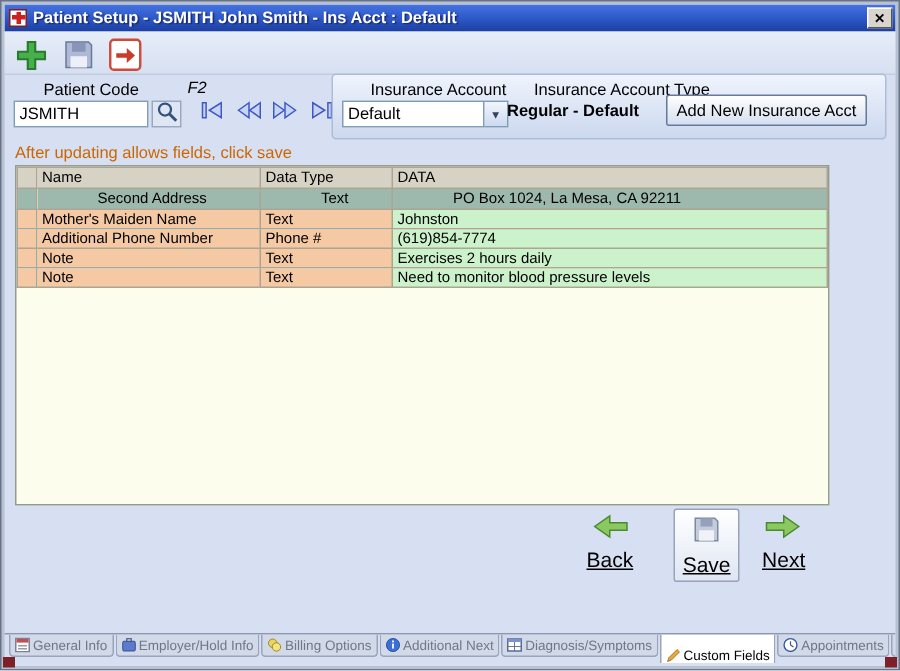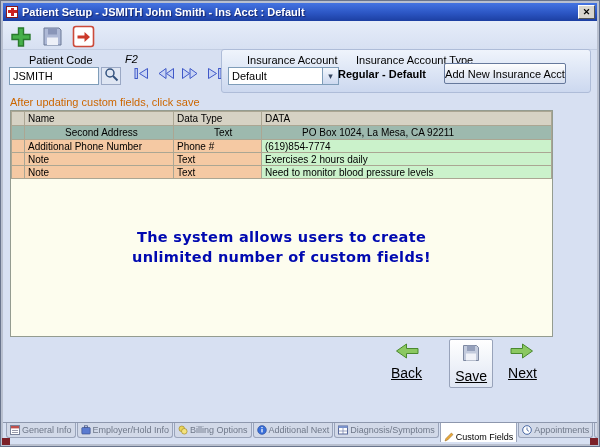--- a/index.html
+++ b/index.html
@@ -54,21 +54,21 @@
   #lbl-ins-acct { left:226px; top:51px; }
   .dropdown { position:absolute; left:225px; top:64px; width:111px; height:18px;
               background:#fff; border:1px solid #7f9db9; font-size:11px;
               display:flex; align-items:stretch; cursor:default; }
   .dropdown .val { flex:1; padding:2px 0 0 3px; overflow:hidden; white-space:nowrap; }
   .dropdown .dd-arrow { width:16px; background:linear-gradient(#f2f6fc,#cdd9f0);
               border-left:1px solid #7f9db9; display:flex; align-items:center; justify-content:center; }
   .dropdown .dd-arrow::after { content:"▾"; font-size:9px; color:#33445f; }
   #lbl-ins-type { left:335px; top:51px; }
   #ins-type-value { position:absolute; left:335px; top:65px; font-size:11px; font-weight:bold; }
-  #add-ins-btn { position:absolute; left:441px; top:60px; width:122px; height:21px;
+  #add-ins-btn { position:absolute; left:441px; top:60px; width:134px; height:21px;
                  font-size:11px; font-family:"Liberation Sans", sans-serif;
                  background:linear-gradient(180deg,#fefefe,#d6dff0);
                  border:1px solid #66799c; border-radius:2px; cursor:default; }
 
   
   #notice { position:absolute; left:7px; top:93px; font-size:11px; color:#cc6600; }
 
   
   .grid-area { position:absolute; left:7px; top:107px; width:543px; height:227px;
                background:#fdfdee; border:1px solid #949c90; }
@@ -182,63 +182,65 @@
     <div class="ins-panel"></div>
     <span class="lbl" id="lbl-ins-acct">Insurance Account</span>
     <div class="dropdown">
       <span class="val">Default</span>
       <span class="dd-arrow"></span>
     </div>
     <span class="lbl" id="lbl-ins-type">Insurance Account Type</span>
     <span id="ins-type-value">Regular - Default</span>
     <button id="add-ins-btn">Add New Insurance Acct</button>
 
-    <div id="notice">After updating custom fields, click save</div>
+    <div id="notice">After updating allows fields, click save</div>
 
     <div class="grid-area">
       <table>
         <thead>
             <tr>
               <th class="sel"></th>
               <th class="col0">Name</th>
               <th class="col1">Data Type</th>
               <th class="col2">DATA</th>
             </tr>
           </thead>
         <tbody>
             <tr class="selected">
               <td class="sel">▶</td>
               <td class="c-name">Second Address</td>
               <td class="c-type">Text</td>
               <td class="c-data">PO Box 1024, La Mesa, CA 92211</td>
             </tr>
             <tr>
               <td class="sel"></td>
+              <td class="c-name">Mother's Maiden Name</td>
+              <td class="c-type">Text</td>
+              <td class="c-data">Johnston</td>
+            </tr>
+            <tr>
+              <td class="sel"></td>
               <td class="c-name">Additional Phone Number</td>
               <td class="c-type">Phone #</td>
               <td class="c-data">(619)854-7774</td>
             </tr>
             <tr>
               <td class="sel"></td>
               <td class="c-name">Note</td>
               <td class="c-type">Text</td>
               <td class="c-data">Exercises 2 hours daily</td>
             </tr>
             <tr>
               <td class="sel"></td>
               <td class="c-name">Note</td>
               <td class="c-type">Text</td>
               <td class="c-data">Need to monitor blood pressure levels</td>
             </tr>
           </tbody>
       </table>
-      <div class="annotation">
-        <div>The system allows users to create</div>
-        <div>unlimited number of custom fields!</div>
-      </div>
     </div>
 
     <div class="navbtns">
       <button class="nav-btn">
         <span><svg width="26" height="18" viewBox="0 0 26 18">
               <path d="M24 6.5H12.5V2L2.5 9l10 7v-4.5H24z" fill="#8bc861" stroke="#4a8a2e"></path>
             </svg></span>
         <span class="cap">Back</span>
       </button>
       <button class="nav-btn" id="btn-save-main">

